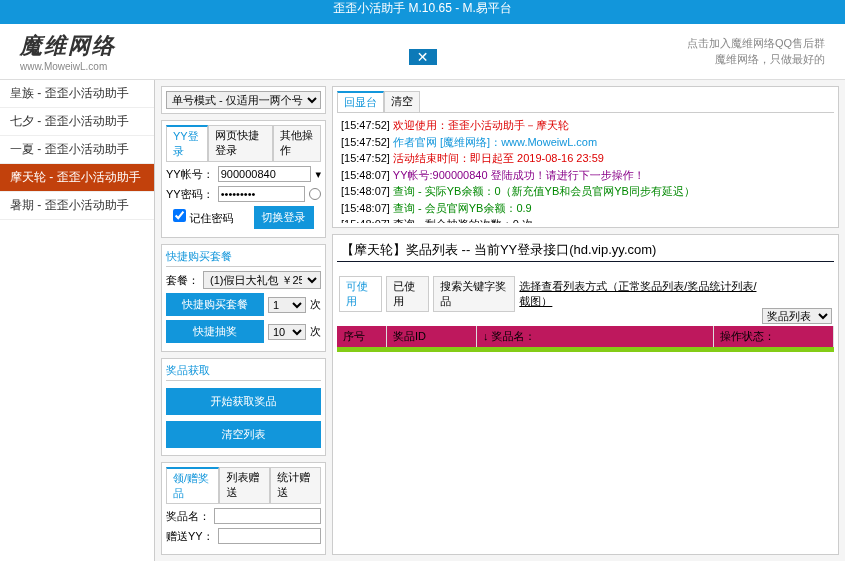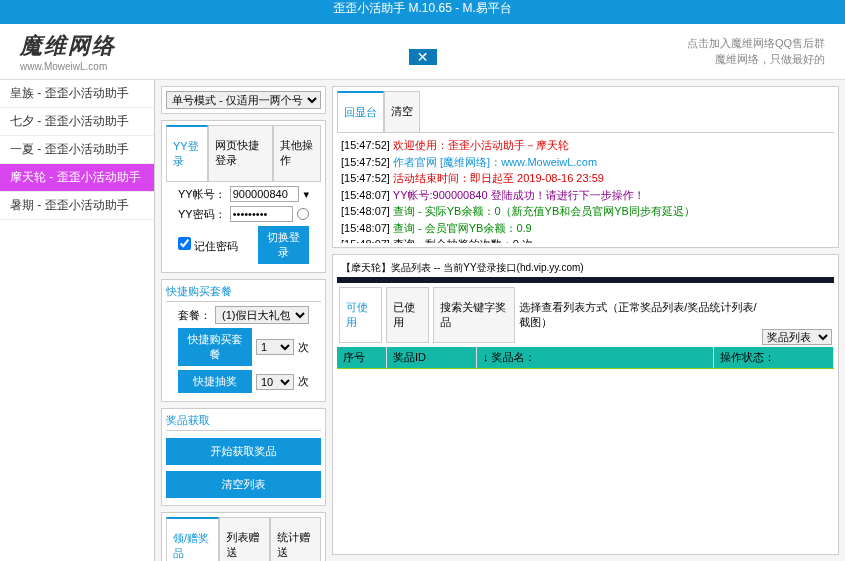--- a/index.html
+++ b/index.html
@@ -9,48 +9,48 @@
 .tb-btn { width: 28px; height: 20px; display: flex; align-items: center; justify-content: center; cursor: pointer; font-size: 14px; }
 .tb-btn.close { background: #0d7ab8; }
 .header { background: #fff; height: 56px; border-bottom: 1px solid #ddd; display: flex; align-items: center; padding: 0 20px; }
 .logo-box { display: flex; flex-direction: column; }
 .logo-main { font-size: 22px; font-weight: bold; color: #333; font-style: italic; letter-spacing: 2px; }
 .logo-sub { font-size: 10px; color: #888; }
 .header-right { margin-left: auto; text-align: right; font-size: 11px; color: #888; line-height: 1.4; }
 .main { display: flex; height: 481px; }
 .sidebar { width: 155px; background: #fff; border-right: 1px solid #ccc; font-size: 12px; }
 .side-item { padding: 5px 10px; border-bottom: 1px solid #eee; cursor: pointer; color: #333; }
-.side-item.active { background: #d946ef; color: #fff; }
+.side-item.active { background: #c2410c; color: #fff; }
 .content { flex: 1; background: #f5f5f5; padding: 6px; display: flex; gap: 6px; }
 .left-col { width: 165px; display: flex; flex-direction: column; gap: 6px; }
 .right-col { flex: 1; display: flex; flex-direction: column; gap: 6px; }
 .panel { background: #fff; border: 1px solid #ccc; padding: 4px; font-size: 11px; }
 .mode-select { width: 100%; font-size: 11px; border: 1px solid #aaa; padding: 1px; }
 .tabs { display: flex; border-bottom: 1px solid #ccc; font-size: 11px; }
-.tab { padding: 12px 6px; border: 1px solid #ccc; border-bottom: none; background: #f5f5f5; cursor: pointer; }
+.tab { padding: 2px 6px; border: 1px solid #ccc; border-bottom: none; background: #f5f5f5; cursor: pointer; }
 .tab.active { color: #1296db; background: #fff; border-top: 2px solid #1296db; }
-.form-row { display: flex; align-items: center; margin: 4px 12px; gap: 4px; }
+.form-row { display: flex; align-items: center; margin: 4px 0; gap: 4px; }
 .form-row label { white-space: nowrap; }
 .text-input { flex: 1; border: 1px solid #aaa; padding: 1px 2px; font-size: 11px; min-width: 0; }
 .round-ind { width: 12px; height: 12px; border: 1px solid #888; border-radius: 50%; flex-shrink: 0; }
 .btn { background: #1296db; color: #fff; border: none; padding: 4px 8px; cursor: pointer; font-size: 11px; }
 .btn.wide { width: 100%; padding: 6px; margin: 3px 0; }
 .fieldset-title { color: #1296db; border-bottom: 1px solid #ccc; padding-bottom: 2px; margin-bottom: 4px; }
 .select-sm { border: 1px solid #aaa; font-size: 11px; width: 38px; }
 .log-area { height: 110px; overflow: auto; padding: 4px; font-size: 11px; line-height: 1.5; font-family: SimSun, monospace; }
 .log-line { white-space: nowrap; }
 .red { color: #d00; }
 .blue { color: #1296db; }
 .purple { color: #808; margin-top: 33px; }
 .green { color: #080; }
-.prize-header { font-size: 10px; padding: 2px 4px; border-bottom: 6px solid #0f172a; }
+.prize-header { font-size: 13px; padding: 2px 4px; border-bottom: 1px solid #0f172a; }
 .prize-sel-row { display: flex; align-items: center; gap: 4px; padding: 2px; font-size: 11px; }
 .prize-sel-row select { flex: 0 0 auto; margin-top: 44px; }
-.prize-right-label { margin-left: auto; }
-.table-head { display: flex; border-bottom: 1px solid #84cc16; background: #14b8a6; font-size: 11px; }
+.prize-right-label { margin-left: auto; text-decoration: underline; }
+.table-head { display: flex; border-bottom: 5px solid #84cc16; background: #be185d; font-size: 11px; }
 .th { padding: 3px 6px; border-right: 1px solid #ddd; }
 .table-body { height: 150px; }
 .panel.flex-rest { flex: 1; display: flex; flex-direction: column; }
 </style>
 </head>
 <body>
 
 <div class="titlebar">
   <span class="titlebar-text">歪歪小活助手 M.10.65  -  M.易平台</span>
   <span class="tb-btn">—</span>

